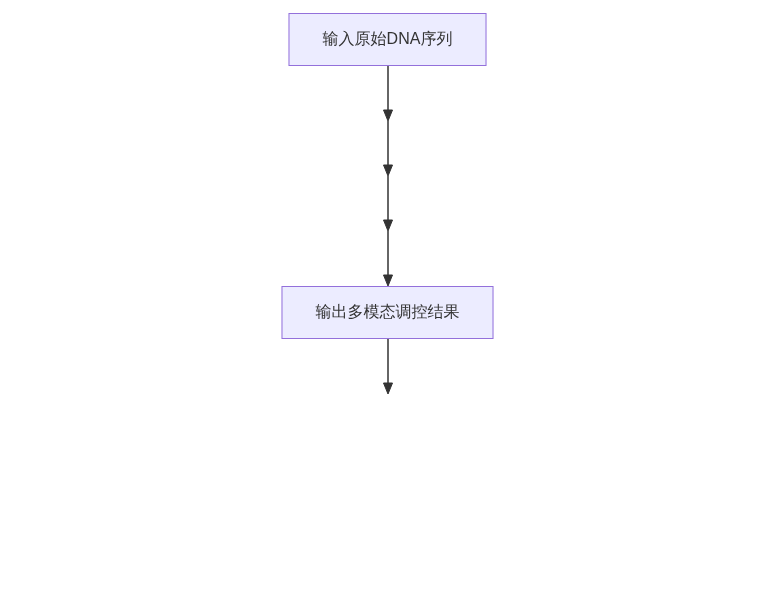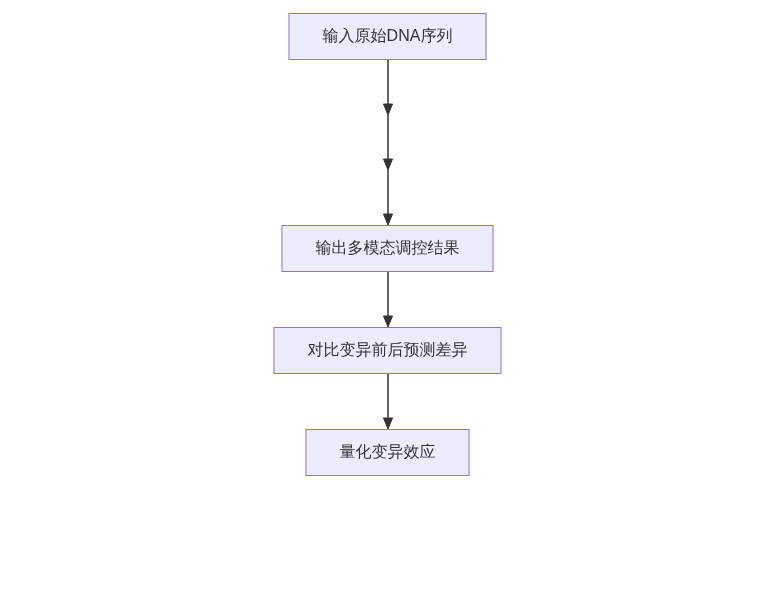--- a/index.html
+++ b/index.html
@@ -17,21 +17,21 @@
     height: 613px;
     padding-top: 13px;
     box-sizing: border-box;
     display: flex;
     flex-direction: column;
     align-items: center;
     transform: translateX(3.5px);
   }
   .flow-node {
     box-sizing: border-box;
-    height: 47px;
+    height: 53px;
     padding: 0 33px;
     background: #ECECFF;
     border: 1px solid #9370DB;
     color: #333333;
     font-size: 16px;
     display: flex;
     align-items: center;
     justify-content: center;
     white-space: nowrap;
     flex: 0 0 auto;
@@ -62,29 +62,27 @@
     <line x1="7.5" y1="0" x2="7.5" y2="45"></line>
     <polygon points="3,44 12,44 7.5,55"></polygon>
   </svg>
 
 
   <svg class="flow-arrow" viewBox="0 0 15 55">
     <line x1="7.5" y1="0" x2="7.5" y2="45"></line>
     <polygon points="3,44 12,44 7.5,55"></polygon>
   </svg>
 
+
+  <svg class="flow-arrow" viewBox="0 0 15 55">
+    <line x1="7.5" y1="0" x2="7.5" y2="45"></line>
+    <polygon points="3,44 12,44 7.5,55"></polygon>
+  </svg>
+
   <div class="flow-node">输出多模态调控结果</div>
 
   <svg class="flow-arrow" viewBox="0 0 15 55">
     <line x1="7.5" y1="0" x2="7.5" y2="45"></line>
     <polygon points="3,44 12,44 7.5,55"></polygon>
   </svg>
 
-  <div class="flow-node">对比变异前后预测差异</div>
-
-  <svg class="flow-arrow" viewBox="0 0 15 55">
-    <line x1="7.5" y1="0" x2="7.5" y2="45"></line>
-    <polygon points="3,44 12,44 7.5,55"></polygon>
-  </svg>
-
-  <div class="flow-node">量化变异效应</div>
 
 </div>
 
 </body></html>

